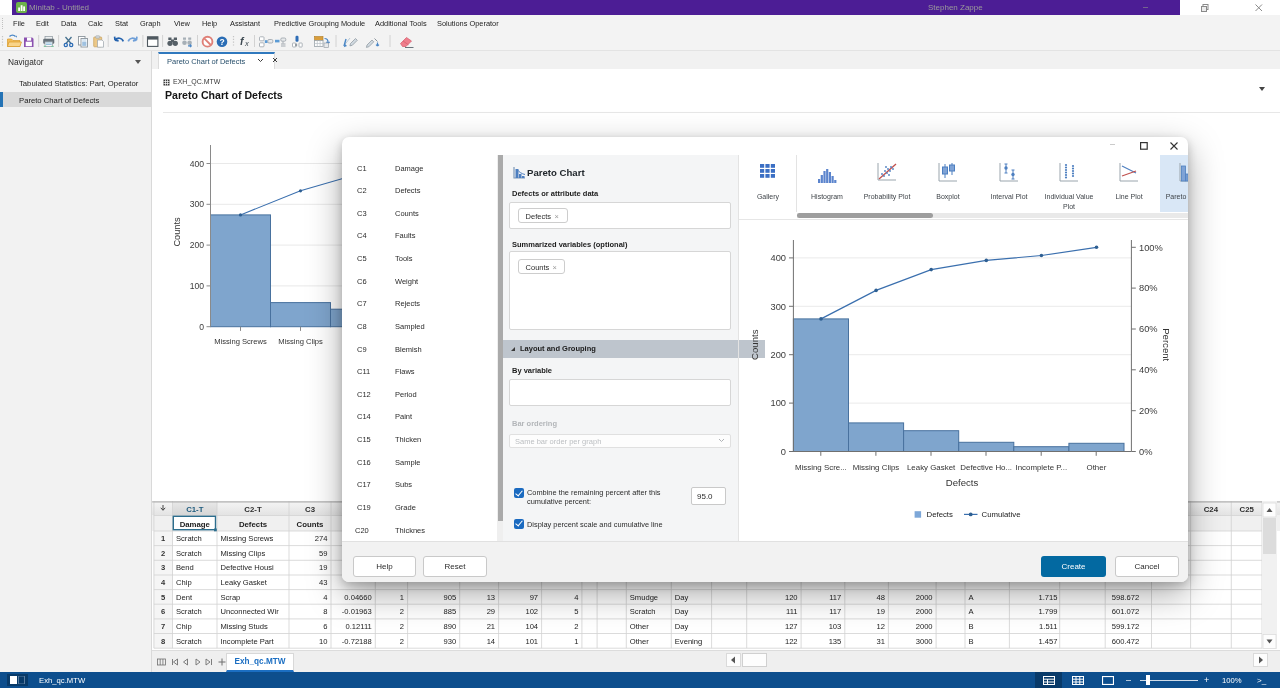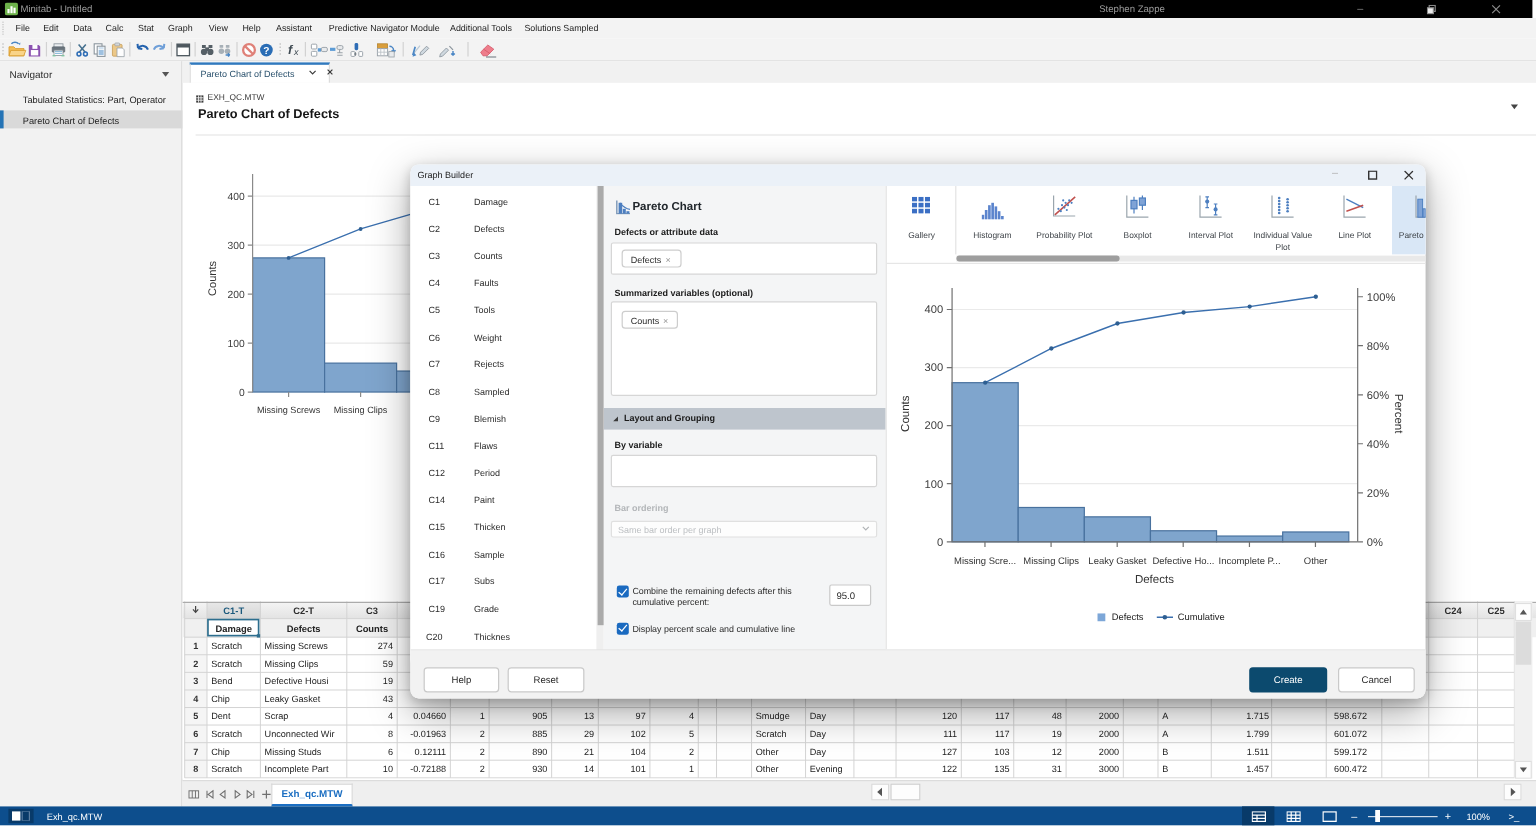--- a/index.html
+++ b/index.html
@@ -1,19 +1,19 @@
 <!DOCTYPE html>
 <html><head>
 <meta charset="utf-8">
 <style>
   * { margin:0; padding:0; box-sizing:border-box; }
   html,body { width:1280px; height:688px; overflow:hidden; }
   body { font-family:"Liberation Sans", sans-serif; font-size:7.5px; color:#1f1f1f; background:#fff; position:relative; }
   .abs { position:absolute; }
-  #titlebar { left:0; top:0; width:1277px; height:15px; background:#000000; }
+  #titlebar { left:12px; top:0; width:1168px; height:15px; background:#4c1d95; }
   #titlebar .ttxt { position:absolute; left:17px; top:3px; font-size:8px; color:#9b9b9b; }
   #user { position:absolute; left:916px; top:3px; font-size:8px; color:#9b9b9b; }
   .wbtn { position:absolute; color:#8a8a8a; }
   #menubar { left:0; top:15px; width:1280px; height:17px; background:#f3f3f3; }
   .mi { position:absolute; top:4px; font-size:7.4px; color:#1c1c1c; }
   #toolbar { left:0; top:32px; width:1280px; height:19px; background:#f3f3f3; border-bottom:1px solid #e3e3e3; }
   #nav { left:0; top:51px; width:152px; height:621px; background:#f2f2f2; border-right:1px solid #d9d9d9; }
   #nav .hdr { position:absolute; left:8px; top:6px; font-size:8.3px; color:#2c2c2c; }
   #nav .caret { position:absolute; left:135px; top:9px; width:0; height:0; border-left:3.5px solid transparent; border-right:3.5px solid transparent; border-top:4.5px solid #555; }
   #nav .item1 { position:absolute; left:19px; top:28px; font-size:7.7px; color:#1c1c1c; white-space:nowrap;text-align:right; }
@@ -35,31 +35,31 @@
   .clrow { position:absolute; font-size:7.5px; color:#2b2b2b; white-space:nowrap; }
   #clscroll { position:absolute; left:155px; top:18px; width:6px; height:403px; background:#efefef; }
   #clthumb2 { position:absolute; left:155.5px; top:18px; width:5px; height:366px; background:#aaaaaa; }
   
   #opts { position:absolute; left:161px; top:18px; width:235px; height:403px; background:#f4f5f6; }
   .optlbl { position:absolute; font-size:7.5px; font-weight:bold; color:#1b1b1b; white-space:nowrap; }
   .optbox { position:absolute; left:6px; width:222px; background:#fff; border:1px solid #d6d6d6; border-radius:2px; }
   .chip { position:absolute; background:#fff; border:1px solid #cdcdcd; border-radius:3px; }
   .chip .ct { position:absolute; left:7px; top:3px; font-size:7.5px; color:#2b2b2b; }
   .chip .x { position:absolute; font-size:7.5px; color:#9a9a9a; }
-  .sect { position:absolute; left:0; width:235px; height:18px; background:#bec5cd; }
+  .sect { position:absolute; left:0; width:262px; height:18px; background:#bec5cd; }
   .sect .st { position:absolute; left:17px; top:4px; font-size:7.5px; font-weight:bold; color:#1b1b1b; }
   .sect .tri { position:absolute; left:8px; top:7px; width:0; height:0; border-style:solid; border-width:0 0 4px 4px; border-color:transparent transparent #3a3a3a transparent; }
   .cb { position:absolute; width:10px; height:10px; background:#1a6ac0; border-radius:2px; }
   .cb:after { content:""; position:absolute; left:3.2px; top:0.8px; width:3px; height:6px; border:solid #fff; border-width:0 1.4px 1.4px 0; transform:rotate(40deg); }
   .cbtxt { position:absolute; font-size:7.4px; color:#2b2b2b; white-space:nowrap; }
   #gallery { position:absolute; left:397px; top:18px; width:449px; height:57px; background:#fff; border-radius:0 0 0 0; }
   .glbl { position:absolute; font-size:7px; color:#3f4449; text-align:center; }
   #btnbar { position:absolute; left:0; top:404px; width:846px; height:41px; background:#f2f2f2; border-top:1px solid #e1e1e1; border-radius:0 0 7px 7px; }
   .btn { position:absolute; top:14px; height:21px; background:#fff; border:1px solid #c9c9c9; border-radius:3px; font-size:8px; color:#2b2b2b; text-align:center; line-height:19px; }
-  #bCreate { position:absolute; left:699px; top:14px; width:65px; height:21px; background:#0c4a6e; border-radius:3px; color:#fff; font-size:8px; text-align:center; line-height:21px; }
+  #bCreate { position:absolute; left:699px; top:14px; width:65px; height:21px; background:#0369a1; border-radius:3px; color:#fff; font-size:8px; text-align:center; line-height:21px; }
   svg text { font-family:"Liberation Sans", sans-serif; }
 </style>
 </head>
 <body>
 
 <div id="titlebar" class="abs">
 <svg style="position:absolute;left:4px;top:2px" width="11" height="11">
       <rect x="0" y="0" width="11" height="11" rx="2" fill="#6db14a"></rect>
       <rect x="2.2" y="5.5" width="1.8" height="3.5" fill="#fff"></rect>
       <rect x="4.7" y="3.2" width="1.8" height="5.8" fill="#fff"></rect>
@@ -80,23 +80,23 @@
 <div id="menubar" class="abs">
 <span class="mi" style="left:13px">File</span>
 <span class="mi" style="left:36px">Edit</span>
 <span class="mi" style="left:61px">Data</span>
 <span class="mi" style="left:88px">Calc</span>
 <span class="mi" style="left:115px">Stat</span>
 <span class="mi" style="left:140px">Graph</span>
 <span class="mi" style="left:174px">View</span>
 <span class="mi" style="left:202px">Help</span>
 <span class="mi" style="left:230px">Assistant</span>
-<span class="mi" style="left:274px">Predictive Navigator Module</span>
+<span class="mi" style="left:274px">Predictive Grouping Module</span>
 <span class="mi" style="left:375px">Additional Tools</span>
-<span class="mi" style="left:437px">Solutions Sampled</span>
+<span class="mi" style="left:437px">Solutions Operator</span>
 <div style="position:absolute;left:2px;top:3px;width:1px;height:11px;border-left:1px dotted #c0c0c0"></div>
 </div>
 
 <div id="toolbar" class="abs">
 <svg width="430" height="18" style="position:absolute;left:0;top:0">
 <line x1="2.5" y1="4" x2="2.5" y2="15" stroke="#c4c4c4" stroke-width="1.2" stroke-dasharray="1.2,1.6"></line>
       <path d="M9.5 4.5 a4 4 0 0 1 6 0" fill="none" stroke="#4a86c5" stroke-width="1.3"></path>
       <path d="M15.5 4.5 l1.5 -1 l-0.3 2.2 z" fill="#4a86c5"></path>
       <path d="M7.5 7 L11.5 7 L13 8.5 L20 8.5 L20 14.5 L7.5 14.5 Z" fill="#f3bc56" stroke="#d99b2b" stroke-width="0.7"></path>
       <path d="M9 10 L21.5 10 L19.8 14.5 L7.5 14.5 Z" fill="#f9d489" stroke="#d99b2b" stroke-width="0.7"></path>
@@ -452,23 +452,20 @@
       <rect x="0.5" y="0.5" width="11" height="8" fill="none" stroke="#fff" stroke-width="1.2"></rect>
     </svg>
     <span style="position:absolute;left:1126px;top:3px;font-size:9px;color:#fff">–</span>
     <div style="position:absolute;left:1140px;top:7.5px;width:58px;height:1.2px;background:#cfdbe8"></div>
     <div style="position:absolute;left:1146px;top:3px;width:3.5px;height:10px;background:#fff"></div>
     <span style="position:absolute;left:1204px;top:2.5px;font-size:9px;color:#fff">+</span>
     <span style="position:absolute;left:1222px;top:4px;font-size:7.7px;color:#fff">100%</span>
     <span style="position:absolute;left:1257px;top:3.5px;font-size:8px;color:#fff">&gt;_</span>
   </div>
 <div id="dlg" class="abs">
-<div id="dlgtitle">
-      <span class="t">Graph Builder</span>
-    </div>
 <span style="position:absolute;left:768px;top:2px;font-size:9px;color:#b0b0b0">–</span>
 <svg style="position:absolute;left:798px;top:5px" width="8" height="8">
       <rect x="0.6" y="0.6" width="6.6" height="6.6" fill="none" stroke="#333" stroke-width="1.2"></rect>
     </svg>
 <svg style="position:absolute;left:828px;top:5px" width="8" height="8">
       <path d="M0.5 0.5 L7.5 7.5 M7.5 0.5 L0.5 7.5" stroke="#333" stroke-width="1.1"></path>
     </svg>
 <div id="collist">
       <div class="clrow" style="left:15px;top:8.5px">C1</div>
       <div class="clrow" style="left:53px;top:8.5px">Damage</div>
@@ -532,21 +529,21 @@
       </div>
       <span class="optlbl" style="left:9px;top:211px">By variable</span>
       <div class="optbox" style="top:223.5px;height:27.5px"></div>
       <span class="optlbl" style="left:9px;top:264px;color:#b3b6b9">Bar ordering</span>
       <div class="optbox" style="top:279px;height:13.5px;background:#fdfdfd;border-color:#e0e0e0"></div>
       <span style="position:absolute;left:12px;top:282px;font-size:7.5px;color:#bcbfc2">Same bar order per graph</span>
       <svg style="position:absolute;left:215px;top:283px" width="7" height="5">
         <path d="M1 1 L3.5 3.5 L6 1" fill="none" stroke="#b0b3b6" stroke-width="1"></path>
       </svg>
       <div class="cb" style="left:10.5px;top:333px"></div>
-      <span class="cbtxt" style="left:24px;top:332.5px">Combine the remaining defects after this</span>
+      <span class="cbtxt" style="left:24px;top:332.5px">Combine the remaining percent after this</span>
       <span class="cbtxt" style="left:24px;top:342.4px">cumulative percent:</span>
       <div style="position:absolute;left:188px;top:332px;width:35px;height:18px;background:#fff;border:1px solid #c9c9c9;border-radius:2px"></div>
       <span style="position:absolute;left:194px;top:337px;font-size:8px;color:#2b2b2b">95.0</span>
       <div class="cb" style="left:10.5px;top:363.5px"></div>
       <span class="cbtxt" style="left:24px;top:365.4px">Display percent scale and cumulative line</span>
     </div>
 <div id="gallery">
       <div style="position:absolute;left:0;top:0;width:57.7px;height:57px;border-right:1px solid #e3e3e3"></div>
       <div style="position:absolute;left:421px;top:0;width:28px;height:57px;background:#d9e7f6"></div>
       <svg style="position:absolute;left:21px;top:9px" width="16" height="15">

